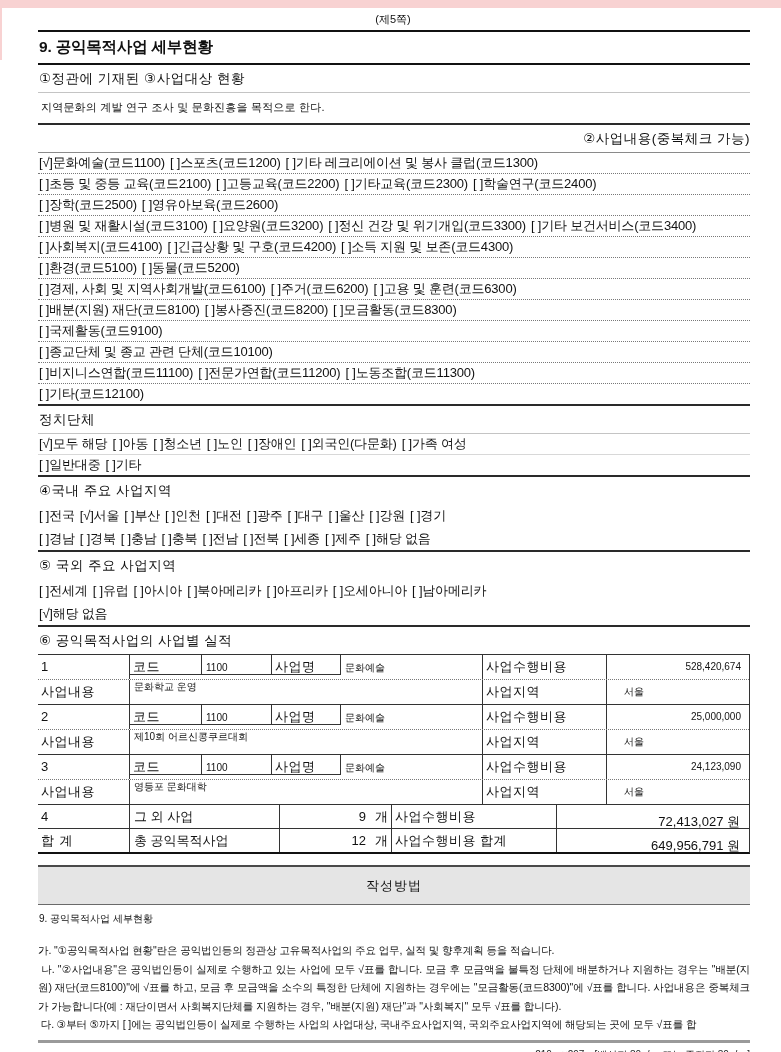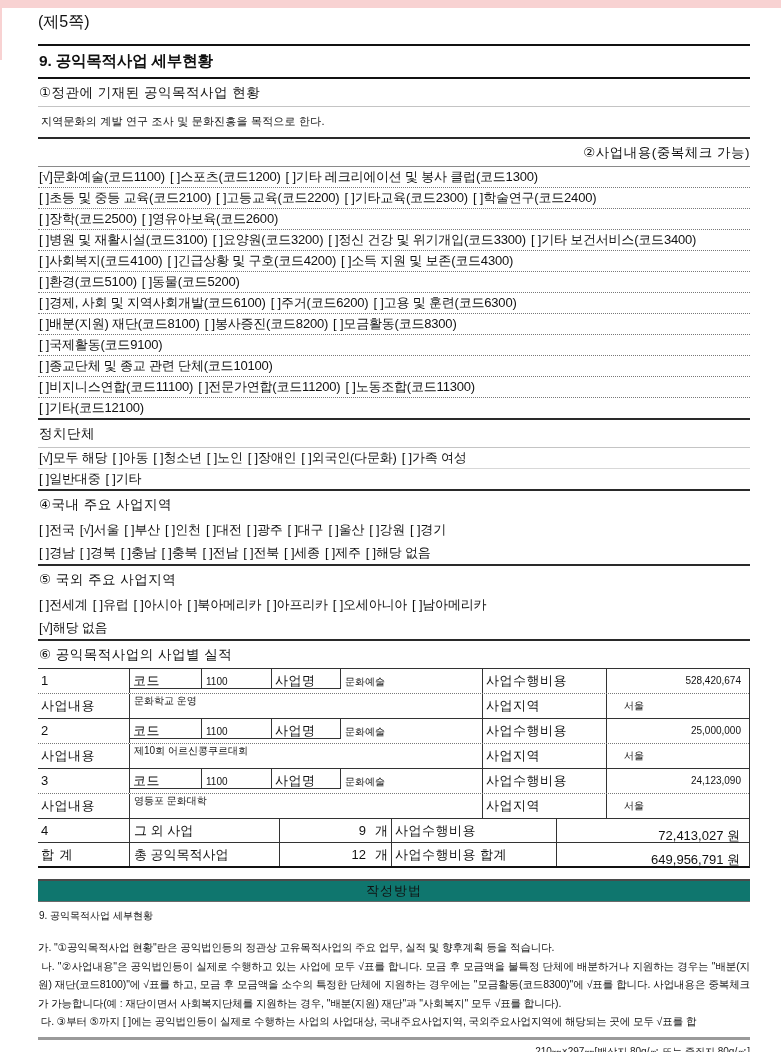--- a/index.html
+++ b/index.html
@@ -2,21 +2,21 @@
 <html><head>
 <meta charset="utf-8">
 <style>
   * { margin:0; padding:0; box-sizing:border-box; }
   html,body { width:781px; height:1052px; background:#ffffff; overflow:hidden;
     font-family:"Liberation Sans","DejaVu Sans",sans-serif; color:#111; }
   .top-strip { position:absolute; top:0; left:0; width:781px; height:8px; background:#f8d2d2; }
   .left-strip { position:absolute; top:8px; left:0; width:2px; height:52px; background:#f8d2d2; }
   .page { position:absolute; top:8px; left:38px; width:712px; }
 
-  .page-marker { text-align:left; font-size:16px; padding:4px 2px 11px 0; border-bottom:2px solid #111; }
+  .page-marker { text-align:center; font-size:11px; padding:4px 2px 3px 0; border-bottom:2px solid #111; }
   .form-title { font-size:15.5px; font-weight:bold; padding:5px 0 5px 1px; border-bottom:2px solid #111; letter-spacing:-0.2px; }
 
   .sec { border-bottom:2px solid #2a2a2a; }
   .sec-h { font-size:13.5px; padding:5px 0 4px 1px; letter-spacing:0.5px; }
   .sec-h.underlined { border-bottom:1px solid #c4c4c4; }
   .sec-h.underlined-dark { border-bottom:1px solid #8a8a8a;text-align:right; }
   .purpose-content { font-size:11px; padding:7px 0 8px 3px; letter-spacing:0.2px; }
 
   .check-row { font-size:13px; line-height:16px; padding:2px 0 2px 1px; letter-spacing:-0.2px; }
   .check-item { margin-right:5px; white-space:normal; }
@@ -45,41 +45,41 @@
   .cspan { width:353px; font-size:10px; padding-left:4px; }
   .rowB .c6 { display:flex; align-items:center; }
   .rowB .c7 { font-size:10px; padding-left:5px; display:flex; align-items:center; }
   .s1 { width:92px; border-right:1px solid #333; display:flex; align-items:center; padding-left:3px; height:100%; letter-spacing:1px;}
   .s2 { width:150px; border-right:1px solid #333; display:flex; align-items:center; padding-left:4px; height:100%; }
   .s3 { width:112px; border-right:1px solid #333; display:flex; align-items:center; justify-content:flex-end; padding-right:3px; height:100%; }
   .s3 .unit { margin-left:9px; }
   .s4 { width:165px; border-right:1px solid #333; display:flex; align-items:center; padding-left:3px; height:100%; letter-spacing:0.5px; }
   .s5 { flex:1; display:flex; align-items:center; justify-content:flex-end; padding-right:9px; height:100%;margin-top:11px; }
 
-  .inst-bar { margin-top:11px; height:23px; background:#0f766e; border-top:2px solid #4a4a4a; border-bottom:1px solid #6a6a6a;
+  .inst-bar { margin-top:11px; height:40px; background:#e5e5e5; border-top:2px solid #4a4a4a; border-bottom:1px solid #6a6a6a;
     display:flex; align-items:center; justify-content:center; font-size:13px; letter-spacing:1px; }
   .inst-sub { font-size:10px; padding:7px 0 2px 1px; }
   .inst-paras { margin-top:13px; }
   .inst-p { font-size:10.5px; line-height:18.5px; text-align:justify; white-space:pre-wrap; letter-spacing:-0.1px; }
   .footer-rule { border-top:3px solid #9a9a9a; margin-top:6px; }
   .footer-note { text-align:right; font-size:10px; padding:5px 0 0 0; color:#222; }
 </style>
 </head>
 <body>
 
 <div class="top-strip"></div>
 <div class="left-strip"></div>
 
 <div class="page">
 
   <div class="page-marker">(제5쪽)</div>
   <h1 class="form-title">9. 공익목적사업 세부현황</h1>
 
   <section class="sec">
-    <div class="sec-h underlined">①정관에 기재된 공익목적사업 현황</div>
+    <div class="sec-h underlined">①정관에 기재된 ③사업대상 현황</div>
     <div class="purpose-content">지역문화의 계발 연구 조사 및 문화진흥을 목적으로 한다.</div>
   </section>
 
   <section class="sec">
     <div class="sec-h underlined-dark">②사업내용(중복체크 가능)</div>
     <div class="dotted-rows">
         <div class="check-row"><span class="check-item">[√]문화예술(코드1100)</span><span class="check-item">[ ]스포츠(코드1200)</span><span class="check-item">[ ]기타 레크리에이션 및 봉사 클럽(코드1300)</span></div>
         <div class="check-row"><span class="check-item">[ ]초등 및 중등 교육(코드2100)</span><span class="check-item">[ ]고등교육(코드2200)</span><span class="check-item">[ ]기타교육(코드2300)</span><span class="check-item">[ ]학술연구(코드2400)</span></div>
         <div class="check-row"><span class="check-item">[ ]장학(코드2500)</span><span class="check-item">[ ]영유아보육(코드2600)</span></div>
         <div class="check-row"><span class="check-item">[ ]병원 및 재활시설(코드3100)</span><span class="check-item">[ ]요양원(코드3200)</span><span class="check-item">[ ]정신 건강 및 위기개입(코드3300)</span><span class="check-item">[ ]기타 보건서비스(코드3400)</span></div>

